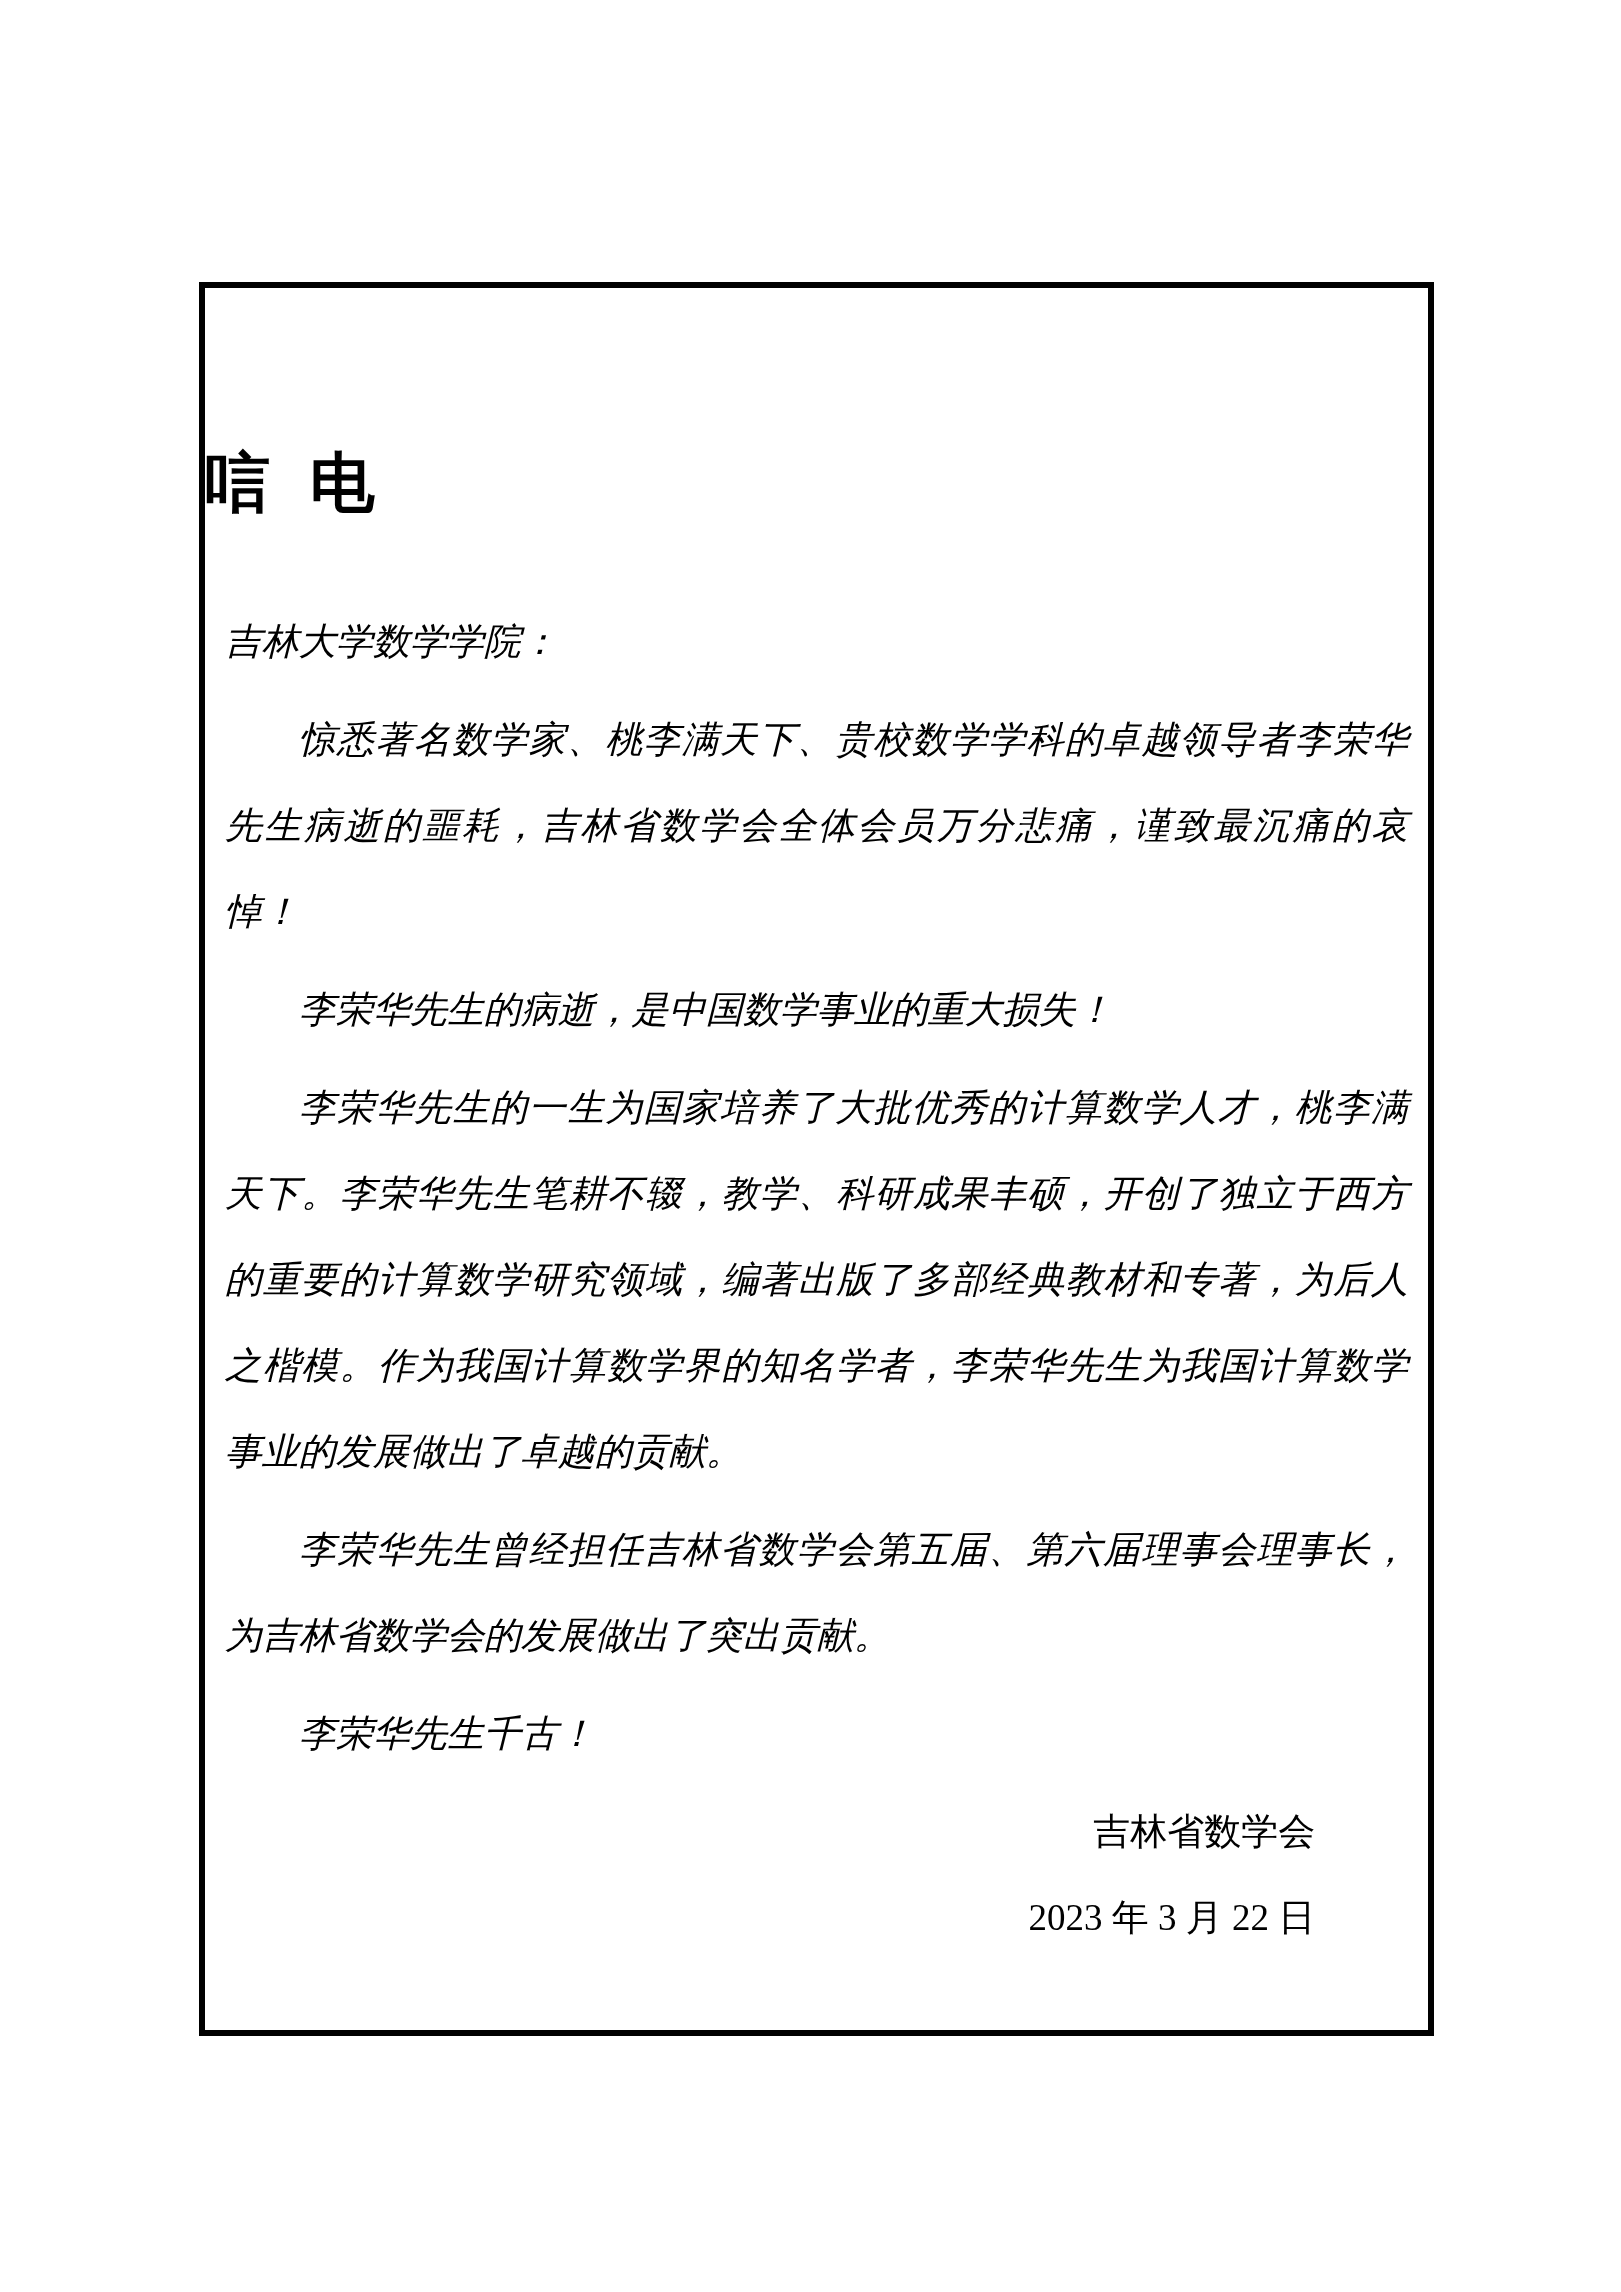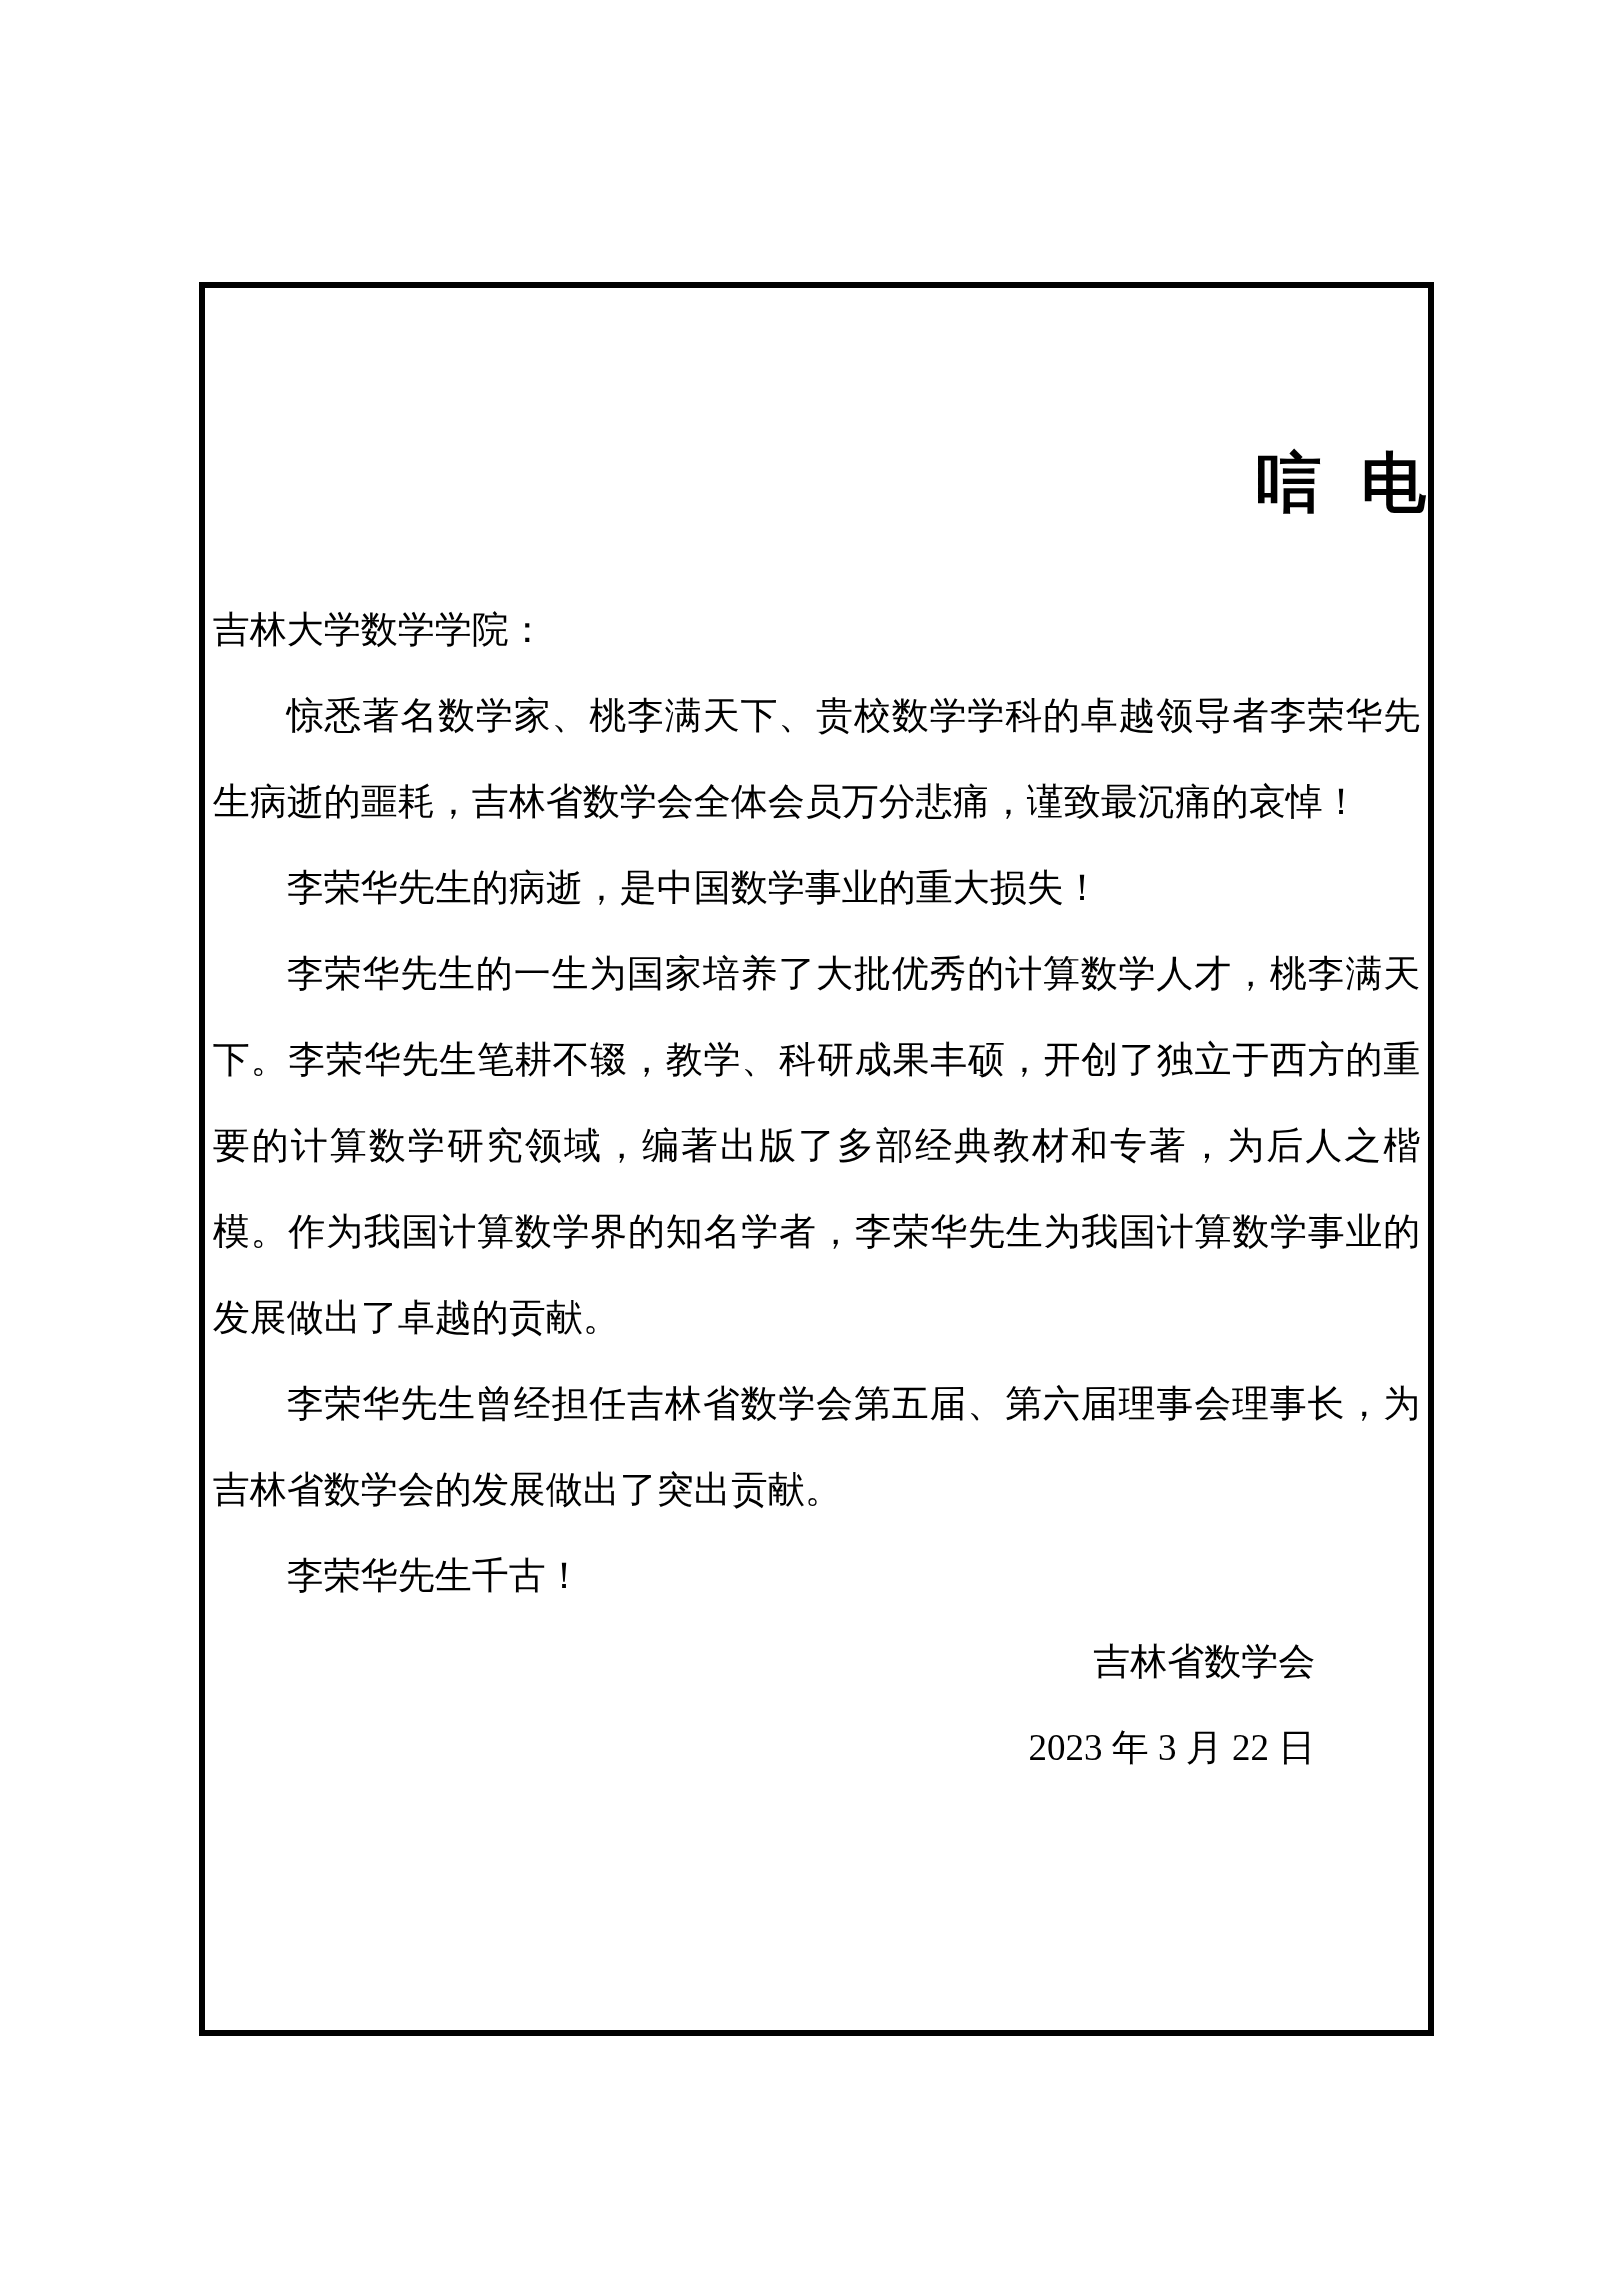--- a/index.html
+++ b/index.html
@@ -24,38 +24,39 @@
     height: 1754px;
     border: 6.9px solid #000000;
     box-sizing: border-box;
     overflow: hidden;
   }
   .doc-title {
     position: absolute;
     left: 0;
     top: 116px;
     width: 100%;
-    text-align: right;
+    text-align: left;
     font-size: 65px;
     line-height: 71px;
     font-weight: bold;
     letter-spacing: 2px;
     word-spacing: 0.3em;
   }
   .doc-body {
     position: absolute;
     left: 7.8px;
     right: 7.8px;
     top: 299px;
     font-size: 37px;
     line-height: 86px;
   }
   .doc-body p {
-    margin: 0;
+    margin: 12px;
     text-align: justify;
+    font-style: italic;
   }
   .doc-body p.indent {
     text-indent: 2em;
   }
   .salutation {
     text-indent: 0;
   }
   .sig-block {
     display: flex;
     flex-direction: column;

